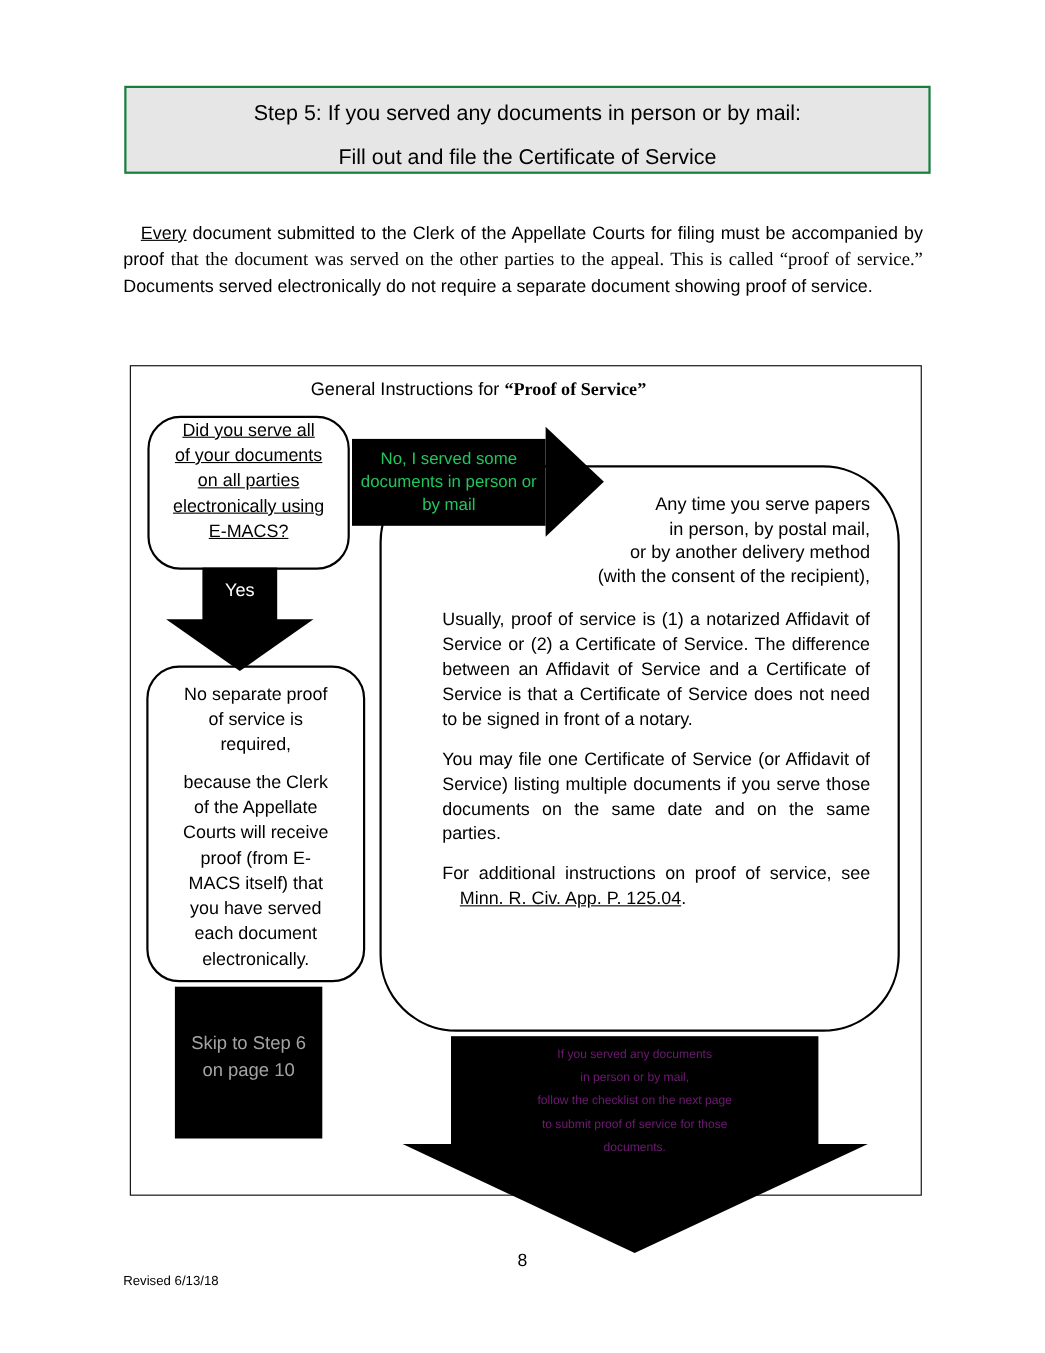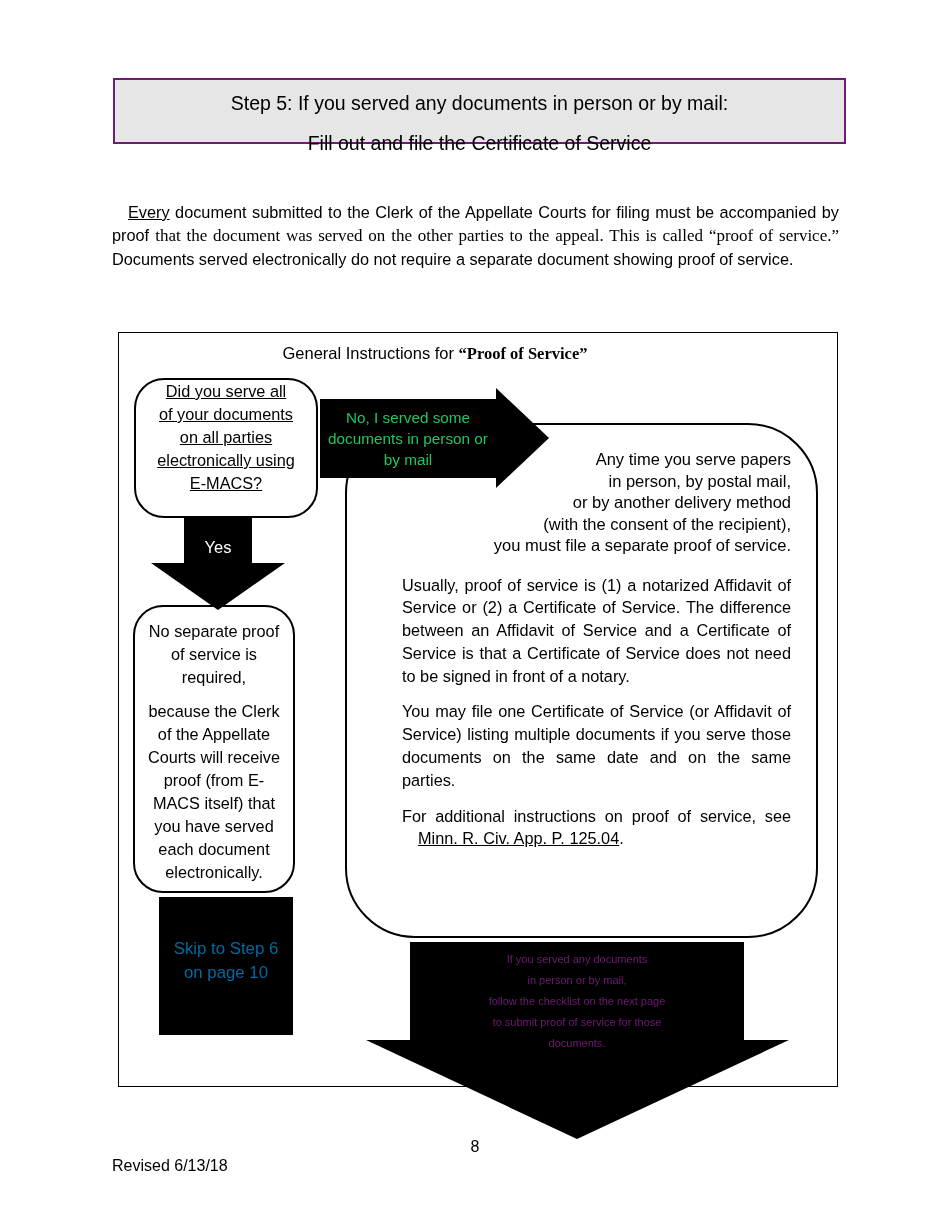--- a/index.html
+++ b/index.html
@@ -12,22 +12,22 @@
   .abs { position:absolute; box-sizing:border-box; }
 
   
   .c-i { }
   .c-u { text-decoration:underline;margin-left:16px; }
   .c-serif { font-family:"Liberation Serif","DejaVu Serif",serif; font-size:17px; }
   .c-bserif { font-family:"Liberation Serif","DejaVu Serif",serif; font-weight:bold; }
 
   
   .title-box {
-    left:113px; top:78px; width:733px; height:66px;
-    background:#e6e6e6; border:2px solid #701a75;
+    left:113px; top:78px; width:733px; height:80px;
+    background:#e6e6e6; border:2px solid #15803d;
     text-align:center; font-size:19.5px;
   }
   .title-box .l1 { margin-top:12px; }
   .title-box .l2 { margin-top:17px; }
 
   
   .intro {
     left:112px; top:201px; width:727px;
     font-size:16.3px; line-height:23.3px; text-align:justify; margin:0;
   }
@@ -48,37 +48,37 @@
     text-align:center; font-size:15.3px; line-height:21px; padding-top:8px; z-index:3;
   }
   .no-head {
     left:496px; top:388px; width:0; height:0; z-index:3;
     border-top:50px solid transparent; border-bottom:50px solid transparent;
     border-left:53px solid #000;
   }
 
   .yes-shaft {
     left:184px; top:516px; width:68px; height:48px; background:#000; color:#fff;
-    text-align:center; font-size:16.5px; padding-top:22px; z-index:4;
+    text-align:center; font-size:16.5px; padding-top:12px; z-index:4;
   }
   .yes-head {
     left:151px; top:563px; width:0; height:0; z-index:4;
     border-left:67px solid transparent; border-right:67px solid transparent;
     border-top:47px solid #000;
   }
 
   .np-box {
-    left:133px; top:605px; width:162px; height:288px; border-radius:30px;
+    left:133px; top:605px; width:199px; height:288px; border-radius:30px;
     text-align:center; font-size:16.3px; line-height:23px; padding-top:13px; z-index:3;
   }
   .np-box .p1 { margin:0 0 11px 0; }
   .np-box .p2 { margin:0; }
 
   .skip-box {
-    left:159px; top:897px; width:134px; height:138px; background:#000; color:#0369a1;
+    left:159px; top:897px; width:134px; height:138px; background:#000; color:#a3a3a3;
     text-align:center; font-size:16.8px; line-height:24px; padding-top:40px; z-index:2;
   }
 
   .info-box {
     left:345px; top:423px; width:473px; height:515px; border-radius:70px; z-index:1;
     padding:24px 25px 0 53px;
   }
   .rb-intro { text-align:right; font-size:16.5px; line-height:21.5px; margin:0 0 17px 0; }
   .rb-para  { text-align:justify; font-size:16.3px; line-height:22.8px; margin:0 0 13px 2px; }
 
@@ -87,21 +87,21 @@
     left:366px; top:1040px; width:0; height:0; z-index:4;
     border-left:211px solid transparent; border-right:212px solid transparent;
     border-top:99px solid #000;
   }
   .bottom-text {
     left:380px; top:949px; width:394px; color:#701a75; text-align:center;
     font-size:11px; line-height:21px; z-index:5;
   }
 
   .page-number { left:0; top:1138px; width:950px; text-align:center; font-size:16px; }
-  .footer-note { left:112px; top:1157px; font-size:16px; }
+  .footer-note { left:112px; top:1157px; font-size:12px; }
 </style>
 </head>
 <body>
 
 <div class="page">
 
   <div class="abs title-box">
     <div class="l1">Step 5: If you served any documents in person or by mail:</div>
     <div class="l2"><span>Fill out and file the </span><span class="c-i">Certificate of Service</span></div>
   </div>
@@ -121,21 +121,21 @@
   <div class="abs yes-head"></div>
 
   <div class="abs rounded np-box">
     <div class="p1"><span>No separate proof</span><br><span>of service is</span><br><span>required,</span></div>
     <div class="p2"><span>because the Clerk</span><br><span>of the Appellate</span><br><span>Courts will receive</span><br><span>proof (from E-</span><br><span>MACS itself) that</span><br><span>you have served</span><br><span>each document</span><br><span>electronically.</span></div>
   </div>
 
   <div class="abs skip-box"><span>Skip to Step 6</span><br><span>on page 10</span></div>
 
   <div class="abs rounded info-box">
-    <div class="rb-intro"><span>Any time you serve papers</span><br><span>in person, by postal mail,</span><br><span>or by another delivery method</span><br><span>(with the consent of the recipient),</span><br><span>you must file a separate proof of service.</span></div>
+    <div class="rb-intro"><span>Any time you serve papers</span><br><span>in person, by postal mail,</span><br><span>or by another delivery method</span><br><span>(with the consent of the recipient),</span><br></div>
     <p class="rb-para"><span>Usually, proof of service is (1) a notarized </span><span class="c-i">Affidavit of Service</span><span> or (2) a </span><span class="c-i">Certificate of Service</span><span>.  The difference between an </span><span class="c-i">Affidavit of Service</span><span> and a </span><span class="c-i">Certificate of Service</span><span> is that a </span><span class="c-i">Certificate of Service</span><span> does not need to be signed in front of a notary.</span></p>
     <p class="rb-para"><span>You may file one </span><span class="c-i">Certificate of Service</span><span> (or </span><span class="c-i">Affidavit of Service</span><span>) listing multiple documents if you serve those documents on the same date and on the same parties.</span></p>
     <p class="rb-para"><span>For additional instructions on proof of service, see </span><span class="c-u">Minn. R. Civ. App. P. 125.04</span><span>.</span></p>
   </div>
 
   <div class="abs bottom-rect"></div>
   <div class="abs bottom-head"></div>
   <div class="abs bottom-text"><span>If you served any documents</span><br><span>in person or by mail,</span><br><span>follow the checklist on the next page</span><br><span>to submit proof of service for those</span><br><span>documents.</span></div>
 
   <div class="abs page-number">8</div>

